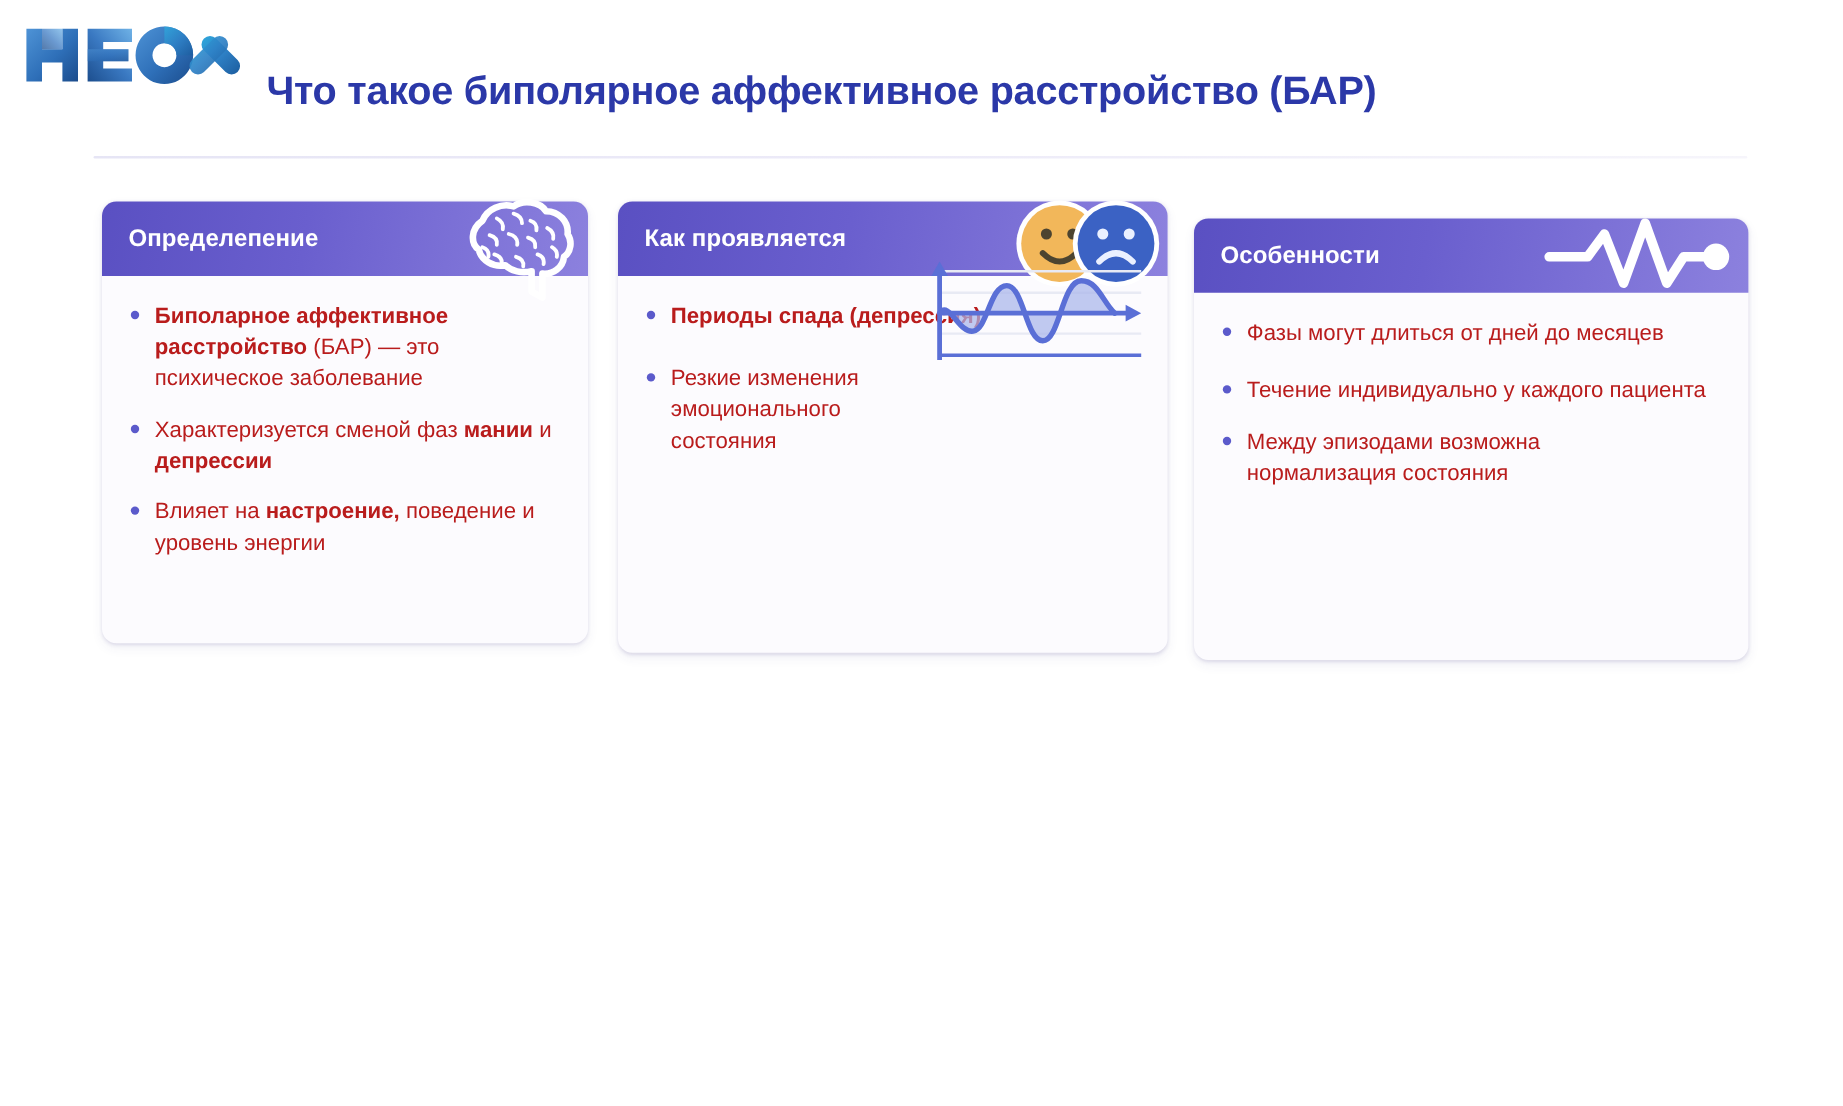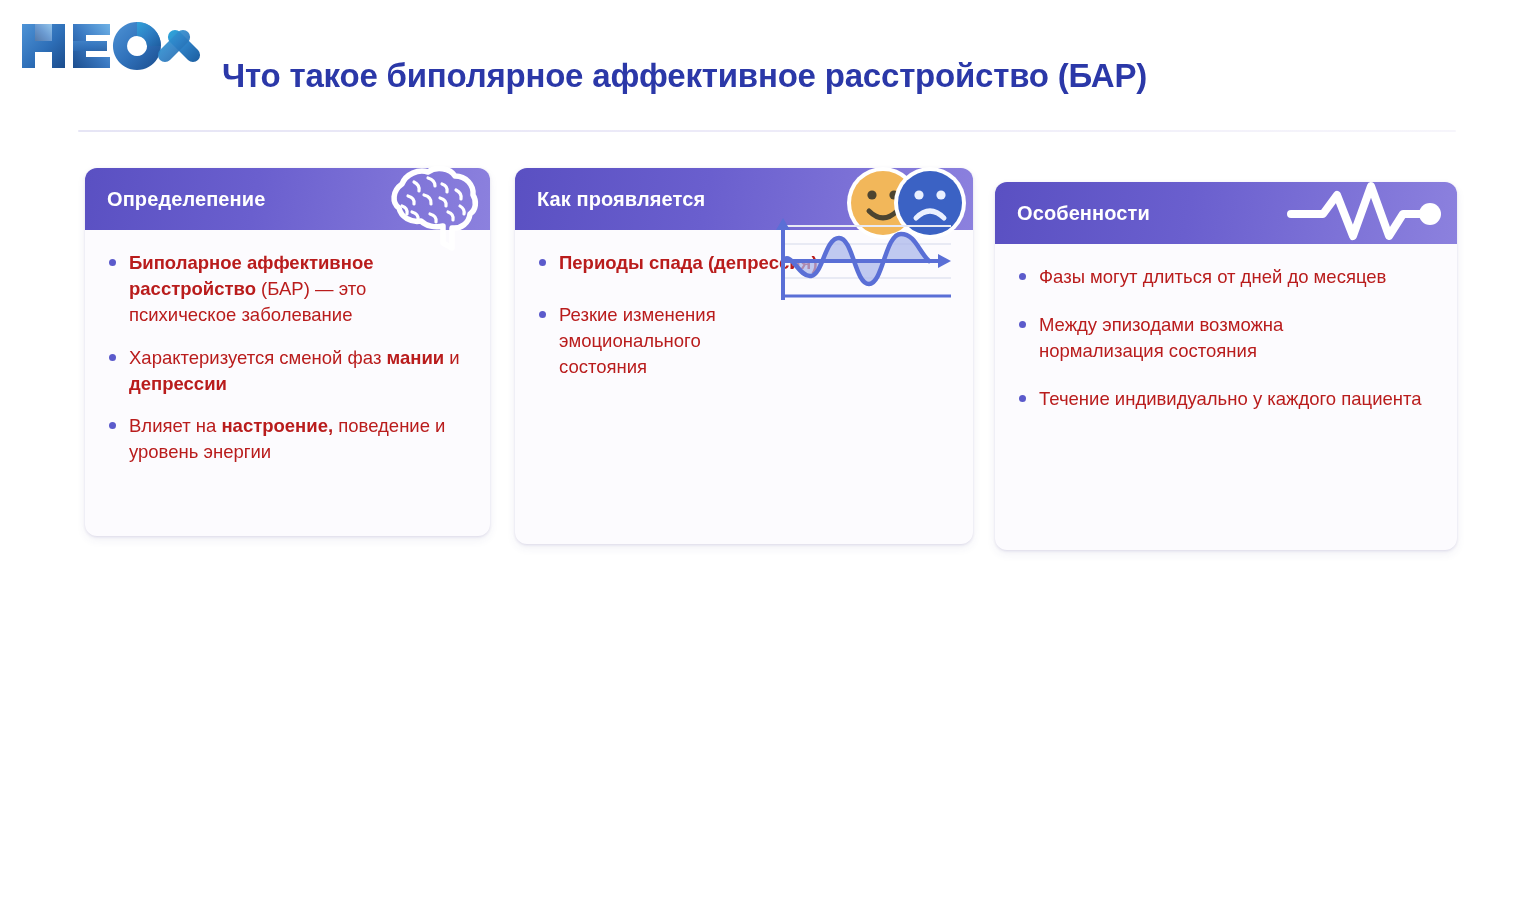--- a/index.html
+++ b/index.html
@@ -236,22 +236,22 @@
         <div class="icon-abs" id="ecg-icon-wrap">
           <svg viewBox="0 0 168 72" xmlns="http://www.w3.org/2000/svg">
             <path d="M6 36 L38 36 L52 17 L68 58 L86 8 L104 58 L118 36 L140 36" fill="none" stroke="#ffffff" stroke-width="8" stroke-linejoin="round" stroke-linecap="round"></path>
             <circle cx="145" cy="36" r="11" fill="#ffffff"></circle>
           </svg>
         </div>
       </div>
       <div class="body">
         <ul class="bullets">
           <li style="margin-bottom:22px;"><span>Фазы могут длиться от дней до месяцев</span></li>
+          <li><span>Течение индивидуально у каждого пациента</span></li>
           <li style="margin-bottom:22px;max-width:300px;"><span>Между эпизодами возможна нормализация состояния</span></li>
-          <li><span>Течение индивидуально у каждого пациента</span></li>
         </ul>
       </div>
     </section>
   </div>
 
   <div class="row" style="height:262px;">
 
     
     
 

